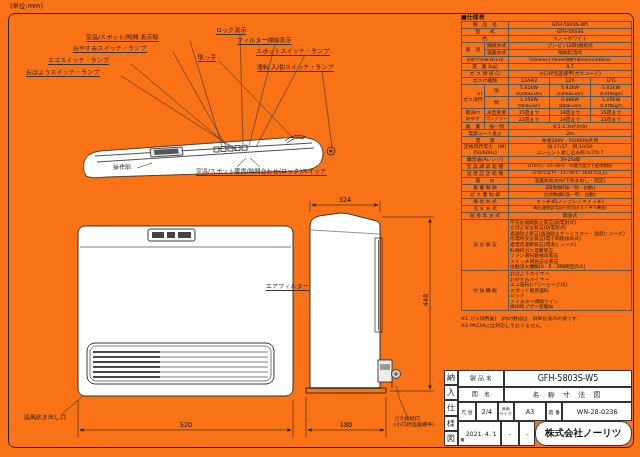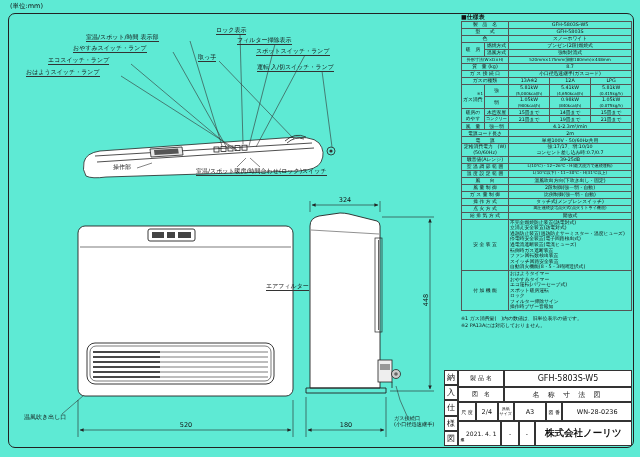--- a/index.html
+++ b/index.html
@@ -1,16 +1,16 @@
 <!DOCTYPE html>
 <html><head>
 <meta charset="utf-8">
 <style>
   html,body{margin:0;padding:0;background:#fff;}
-  #sheet{position:relative;width:640px;height:457px;background:#5eead4;overflow:hidden;
+  #sheet{position:relative;width:640px;height:457px;background:#f97316;overflow:hidden;
          font-family:"DejaVu Sans","Liberation Sans",sans-serif;color:#111;}
   #border-frame{position:absolute;left:8px;top:13px;width:624px;height:433px;
                 border:1.5px solid #222;border-radius:7px;}
   .lbl{position:absolute;font-size:6px;line-height:1.1;color:#111;white-space:nowrap;}
   .lbl.u{border-bottom:0.8px solid #333;padding-bottom:0.5px;}
   .dim{position:absolute;font-size:6.5px;color:#111;text-align:center;}
   svg{position:absolute;left:0;top:0;}
   
   #spec-title{position:absolute;left:461px;top:13px;font-size:6px;font-weight:bold;}
   #spec-table{position:absolute;left:461px;top:21px;border-collapse:collapse;table-layout:fixed;
@@ -390,18 +390,18 @@
         <div class="tb-cell" style="width:18px;font-size:5px;">図 番</div>
         <div class="tb-cell" style="width:78px;font-size:6.5px;">WN-28-0236</div>
       </div>
       <div class="tb-row" style="height:25px;">
         <div class="tb-cell" style="width:44px;font-size:6px;justify-content:flex-start;">
           <span style="font-size:3.8px;writing-mode:vertical-rl;margin:0 1px;">作成</span>
           <span>2021. 4. 1</span>
         </div>
         <div class="tb-cell" style="width:18px;font-size:6px;">-</div>
         <div class="tb-cell" style="width:16px;font-size:6px;">-</div>
-        <div class="tb-cell" style="width:99px;font-size:9.5px;font-weight:bold;">株式会社ノーリツ</div>
+        <div class="tb-cell" style="width:99px;font-size:9.5px;font-weight:bold;border-radius:11px;">株式会社ノーリツ</div>
       </div>
     </div>
   </div>
 
 </div>
 
 </body></html>

